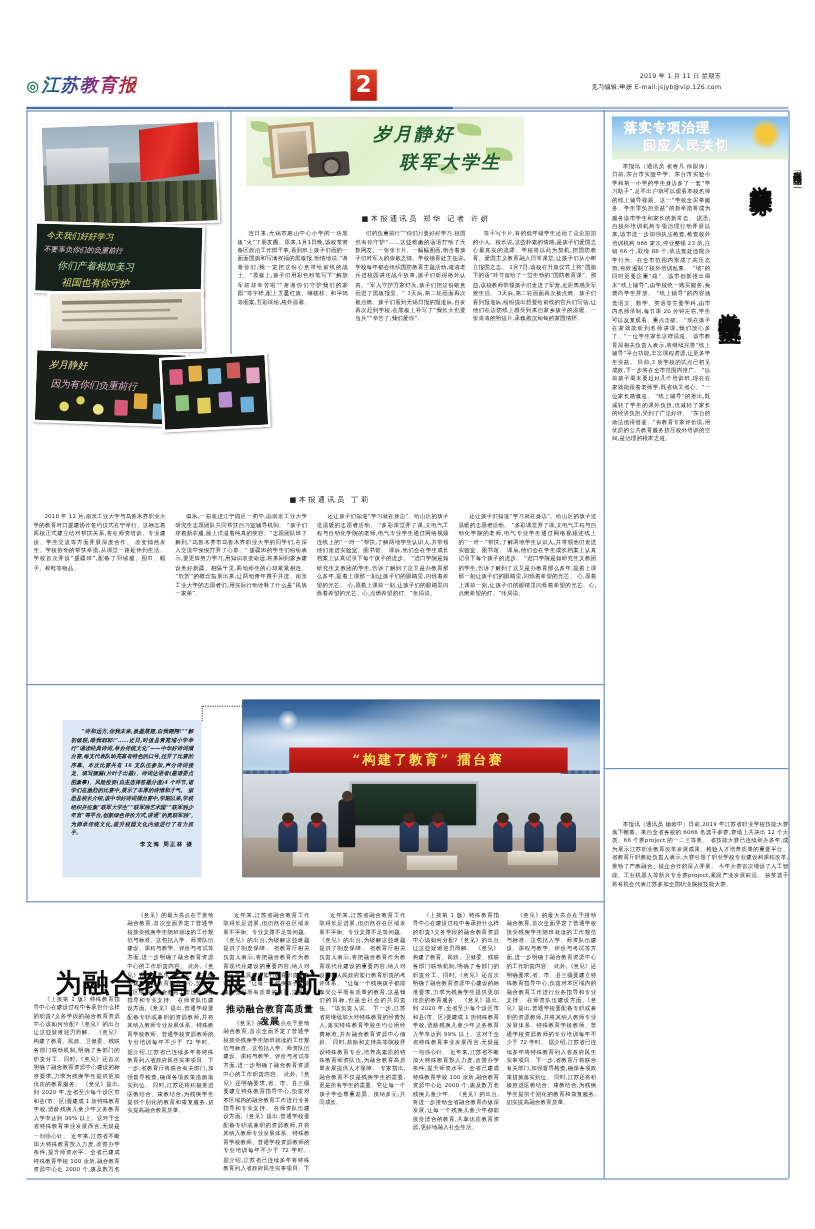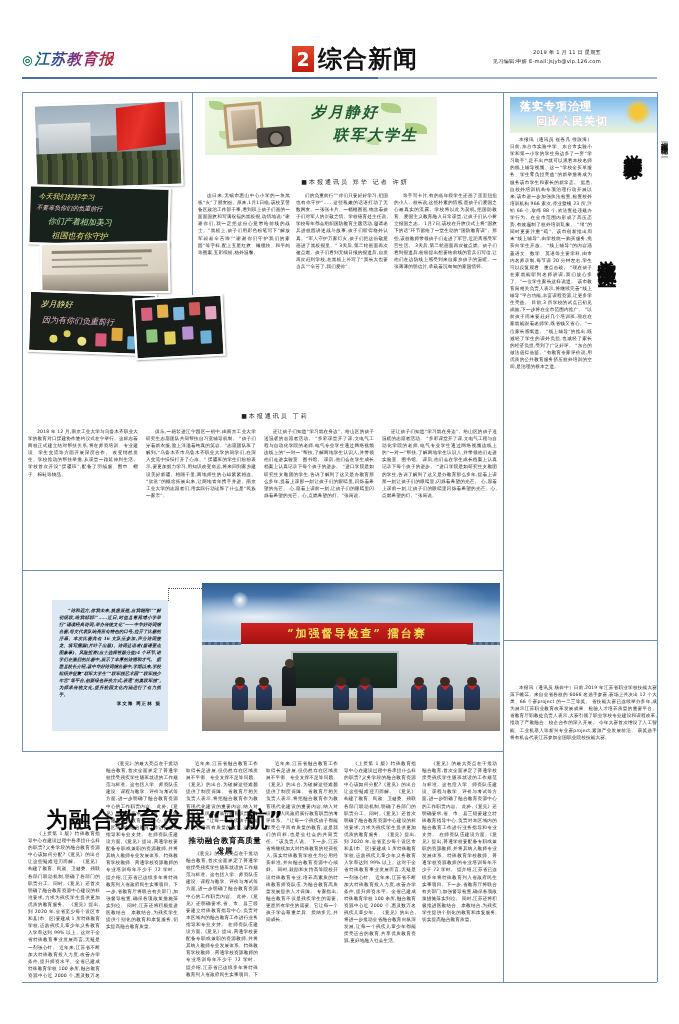--- a/index.html
+++ b/index.html
@@ -9,21 +9,21 @@
     background:#ffffff;
     font-family:"DejaVu Sans","Liberation Sans",sans-serif;
     color:#111;
     overflow:hidden;
     position:relative;
   }
   .page { width:679px; height:1024px; position:relative; background:#fff; padding:0; }
 
   
   .masthead {
-    position:absolute; left:0; top:44px; width:623px; height:40px;
+    position:absolute; left:0; top:56px; width:623px; height:40px;
   }
   .mast-logo {
     position:absolute; left:22px; top:6px;
     font-family:"DejaVu Serif","Liberation Serif",serif;
     font-size:15px; font-weight:bold; letter-spacing:1px;
     font-style:italic;
     background:linear-gradient(90deg,#0a7d4a 0%,#1d4fa0 32%,#8d2f7a 64%,#b8242a 100%);
     -webkit-background-clip:text; background-clip:text; color:transparent;
     white-space:nowrap;
   }
@@ -279,21 +279,20 @@
   }
 </style>
 </head>
 <body>
 
 <div class="page">
 
   <div class="masthead">
     <div class="mast-logo"><span class="at">◎</span><span>江苏教育报</span></div>
     <div class="page-num-box">2</div>
-    <div class="section-title">综合新闻</div>
     <div class="mast-date">2019 年 1 月 11 日    星期五</div>
     <div class="mast-editor">见习编辑:申妍 E-mail:jsjyb@vip.126.com</div>
     <div class="mast-rule"></div>
   </div>
 
   <div class="vrule" style="left:22px;  top:92px;  height:660px;"></div>
   <div class="vrule" style="left:657px; top:92px;  height:890px;"></div>
   <div class="vrule" style="left:503px; top:92px;  height:890px;"></div>
   <div class="vrule" style="left:192px; top:92px;  height:240px;"></div>
   <div class="hrule" style="left:22px;  top:92px;  width:635px;"></div>
@@ -423,21 +422,21 @@
 
   <div class="bigphoto">
     <span class="bp-sky"></span>
     <span class="bp-clouds"></span>
     <span class="bp-lamp"></span>
     <span class="bp-curtainL"></span>
     <span class="bp-curtainR"></span>
     <span class="bp-wall"></span>
     <span class="bp-board"></span>
     <div class="bp-banner">
-      <span>“加强督导检查” 擂台赛</span>
+      <span>“构建了教育” 擂台赛</span>
     </div>
     <span class="bp-floor"></span>
     <span class="bp-teacher"></span>
     <span class="bp-desk" style="left:14%;bottom:6%;"></span>
     <span class="bp-desk" style="left:46%;bottom:4%;"></span>
     <span class="bp-desk" style="left:74%;bottom:7%;"></span>
     <span class="bp-kid" style="left:10%;">
         <span class="scarf"></span>
       </span>
     <span class="bp-kid" style="left:18%;">

